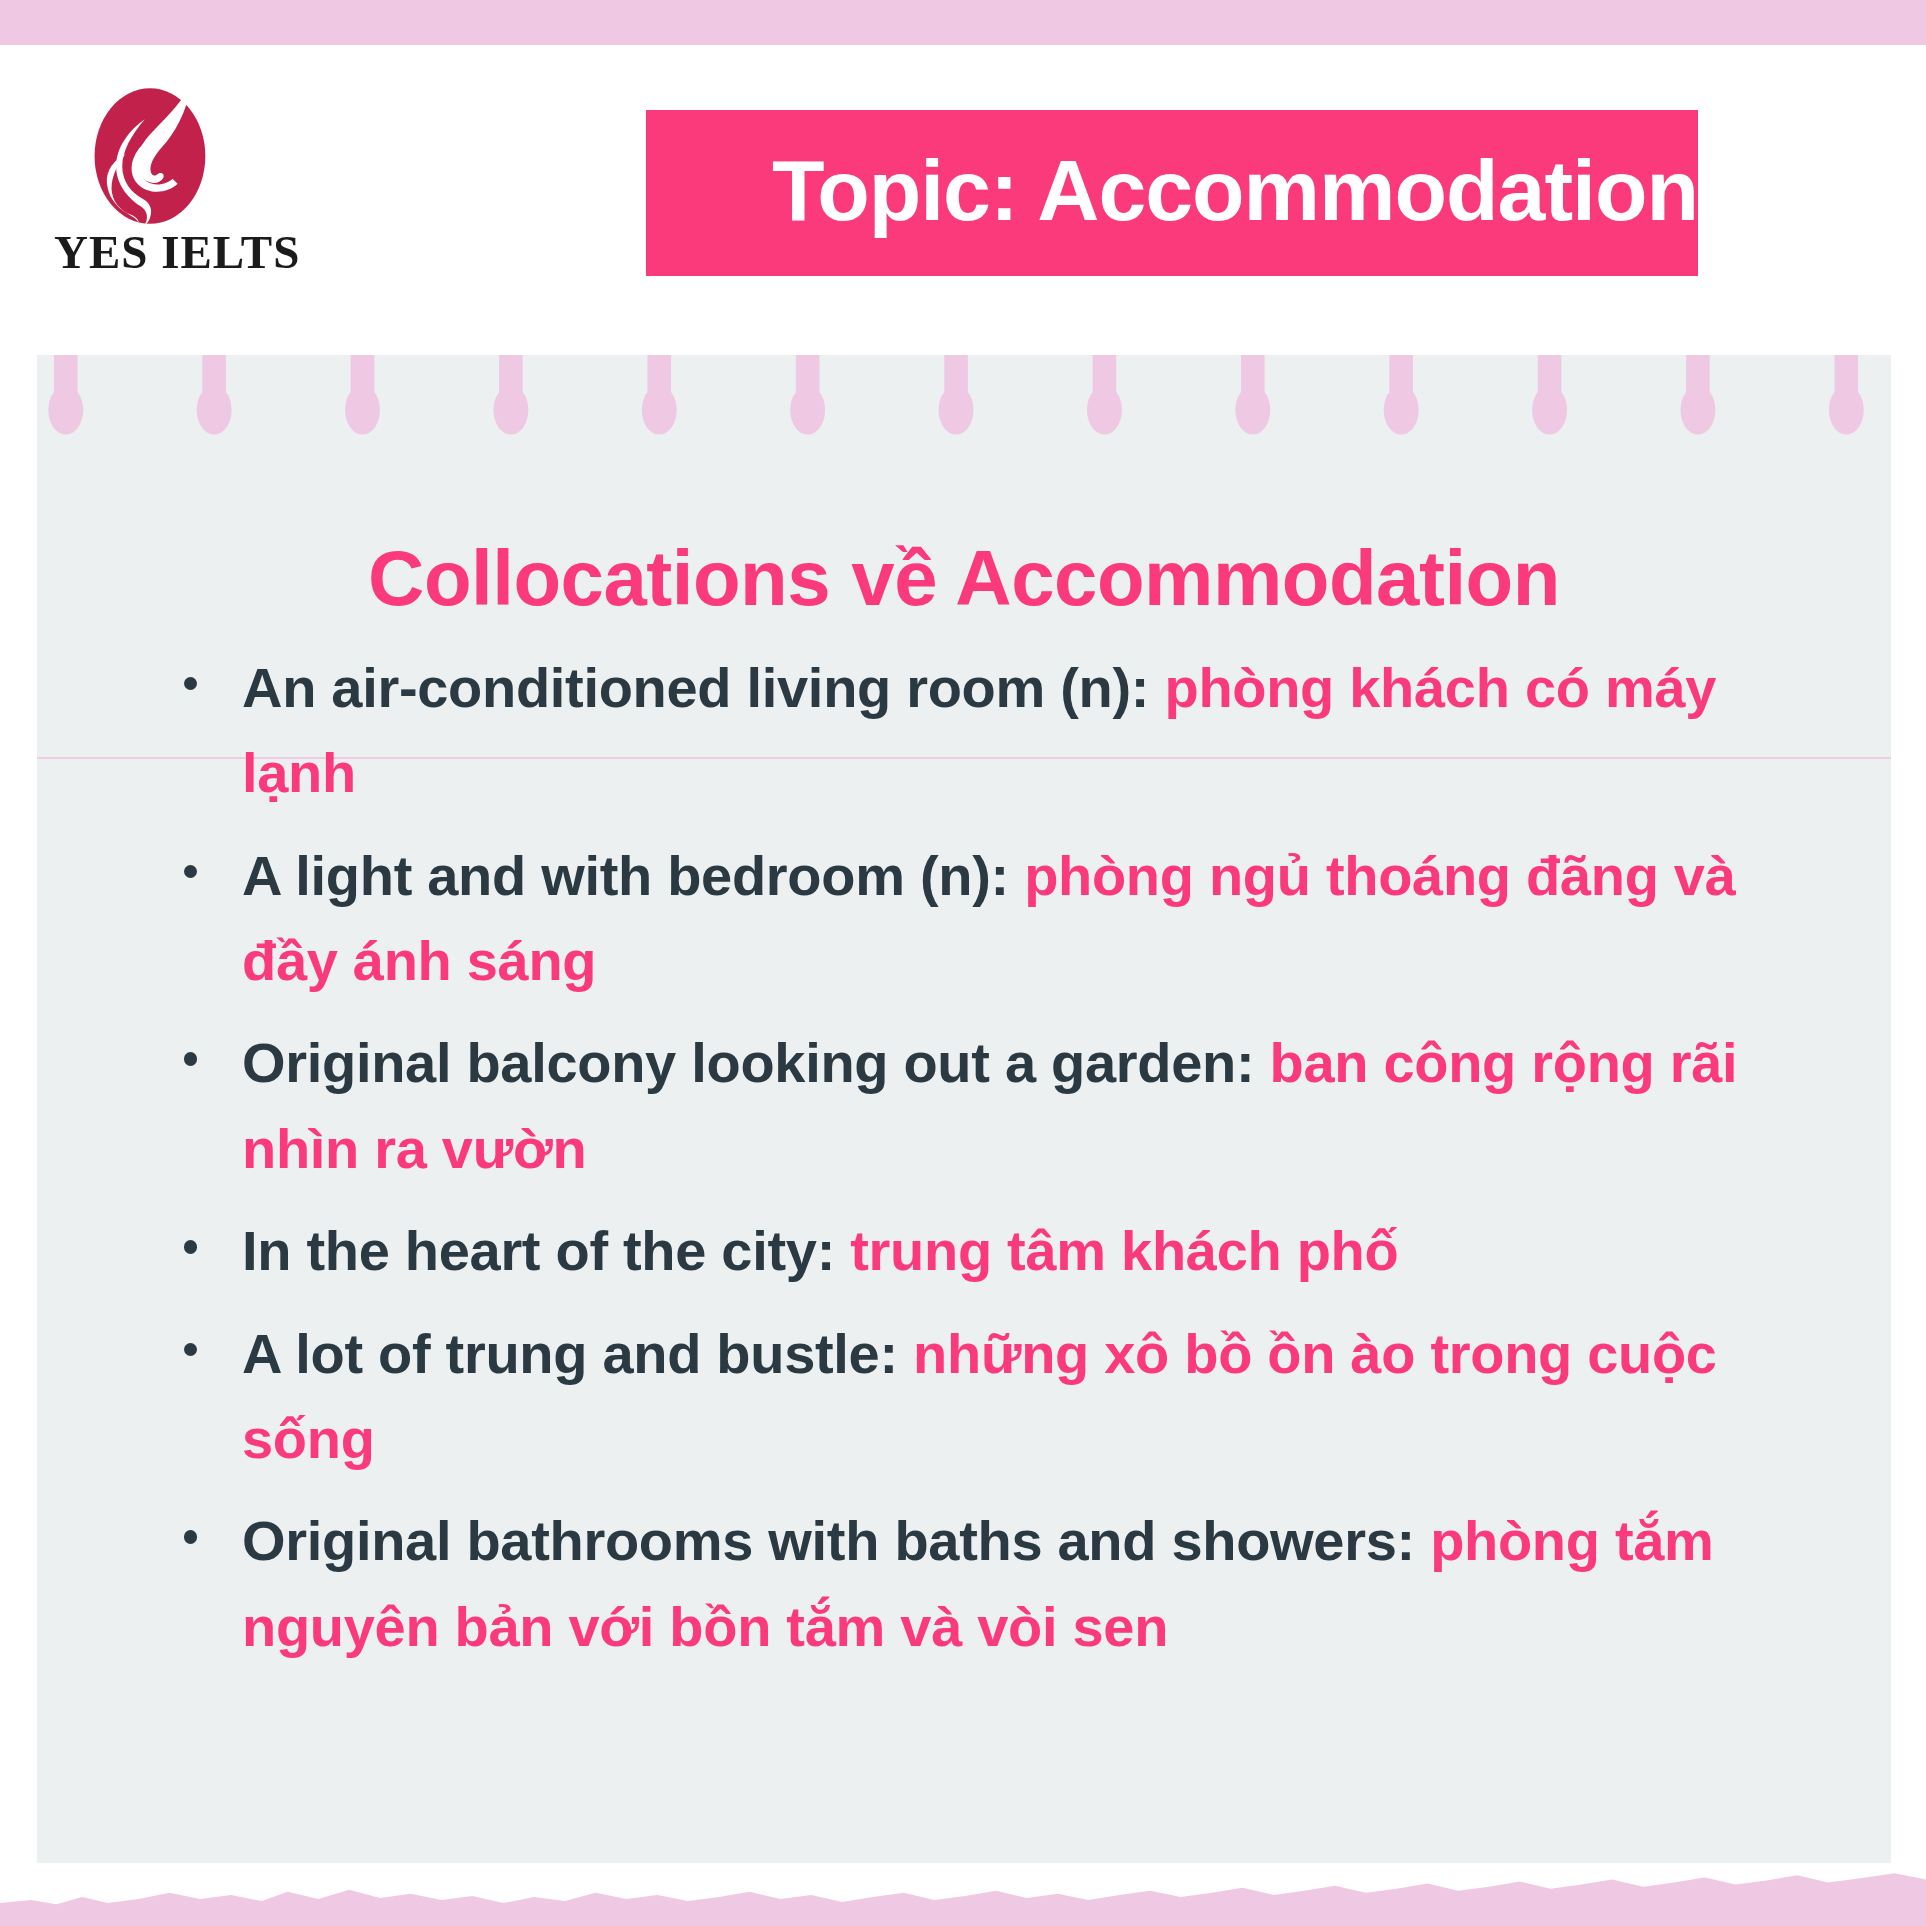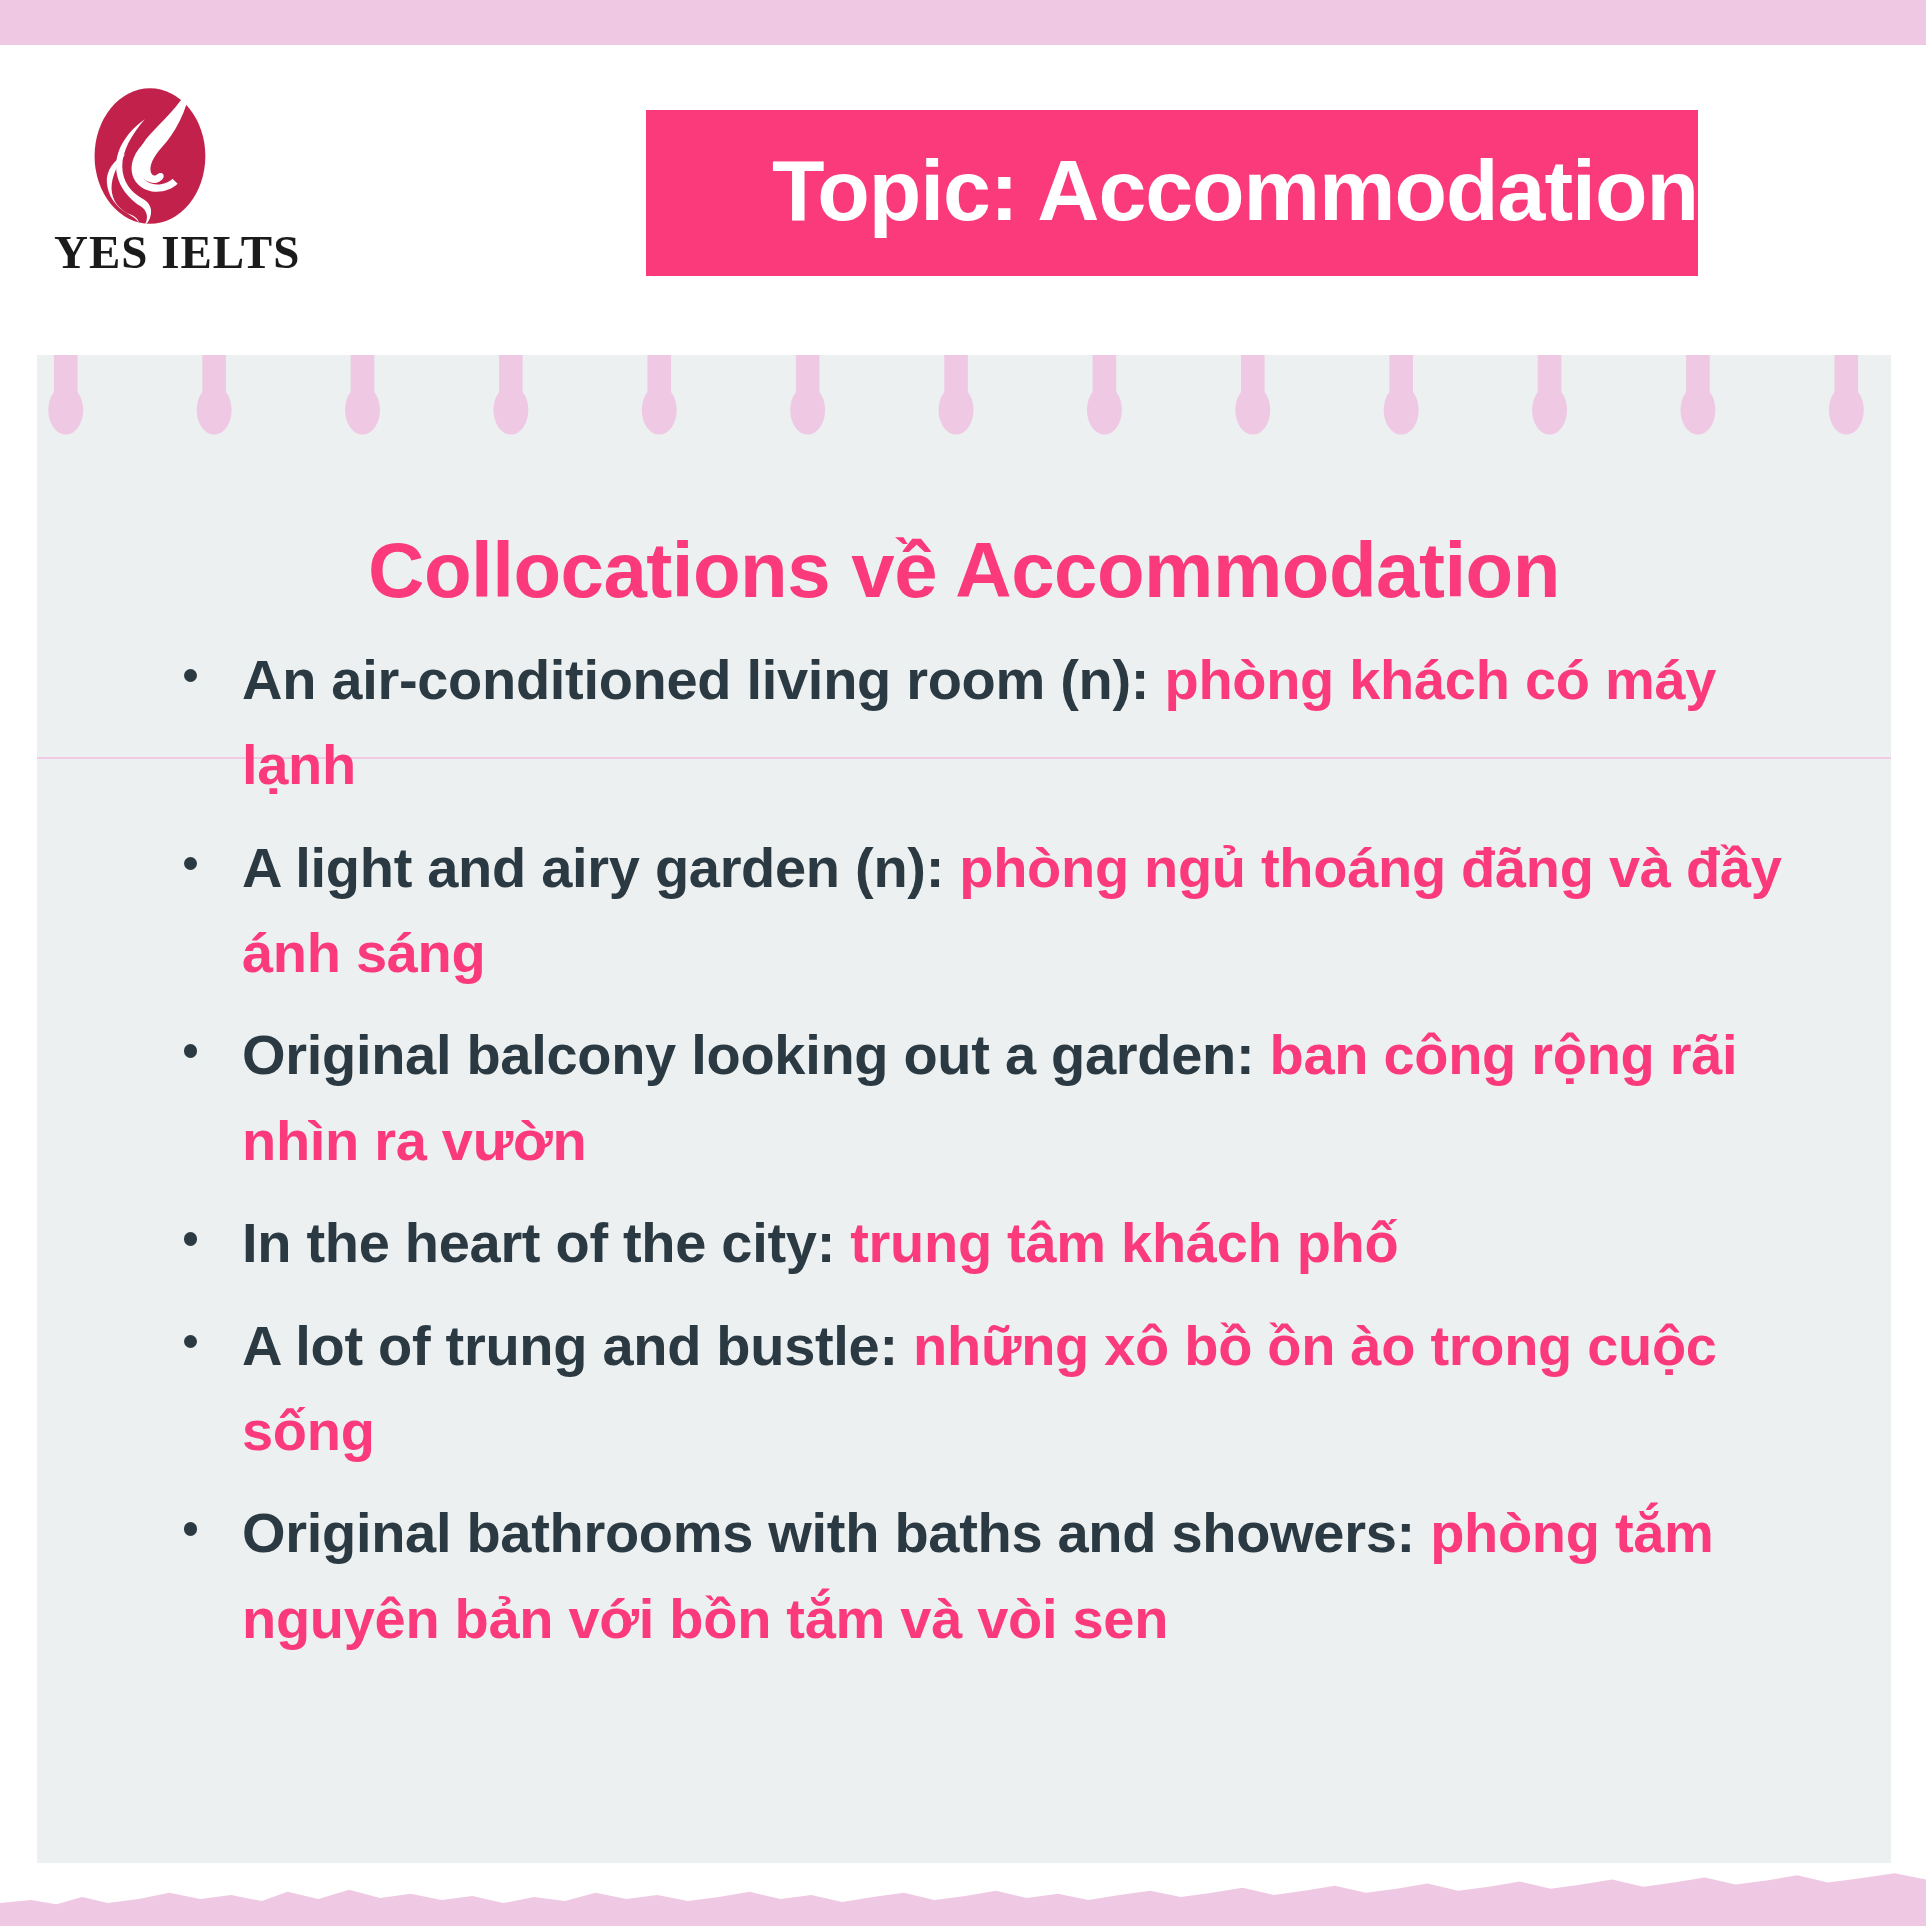--- a/index.html
+++ b/index.html
@@ -99,21 +99,21 @@
     width: 1854px;
     height: 2.1px;
     background: #F2C4E4;
     opacity: .85;
   }
 
   
   #paper-content {
     position: absolute;
     left: 0;
-    top: 0;
+    top: 8px;
     width: 1854px;
     height: 1520px;
     padding: 8px;
   }
   #sheet-title {
     position: absolute;
     left: 0;
     top: 176px;
     width: 1854px;
     text-align: center;
@@ -238,21 +238,21 @@
     <div id="rule-line"></div>
 
     <div id="paper-content">
       <div id="sheet-title">Collocations về Accommodation</div>
 
       <ul id="collocation-list">
         <li class="collocation-item">
           <span class="bullet-dot"></span><span>An air-conditioned living room (n): </span><span class="vn">phòng khách có máy lạnh</span>
         </li>
         <li class="collocation-item">
-          <span class="bullet-dot"></span><span>A light and airy garden (n): </span><span class="vn">phòng ngủ thoáng đãng và đầy ánh sáng</span>
+          <span class="bullet-dot"></span><span>A light and with bedroom (n): </span><span class="vn">phòng ngủ thoáng đãng và đầy ánh sáng</span>
         </li>
         <li class="collocation-item">
           <span class="bullet-dot"></span><span>Original balcony looking out a garden: </span><span class="vn">ban công rộng rãi nhìn ra vườn</span>
         </li>
         <li class="collocation-item">
           <span class="bullet-dot"></span><span>In the heart of the city: </span><span class="vn">trung tâm khách phố</span>
         </li>
         <li class="collocation-item">
           <span class="bullet-dot"></span><span>A lot of trung and bustle: </span><span class="vn">những xô bồ ồn ào trong cuộc sống</span>
         </li>

